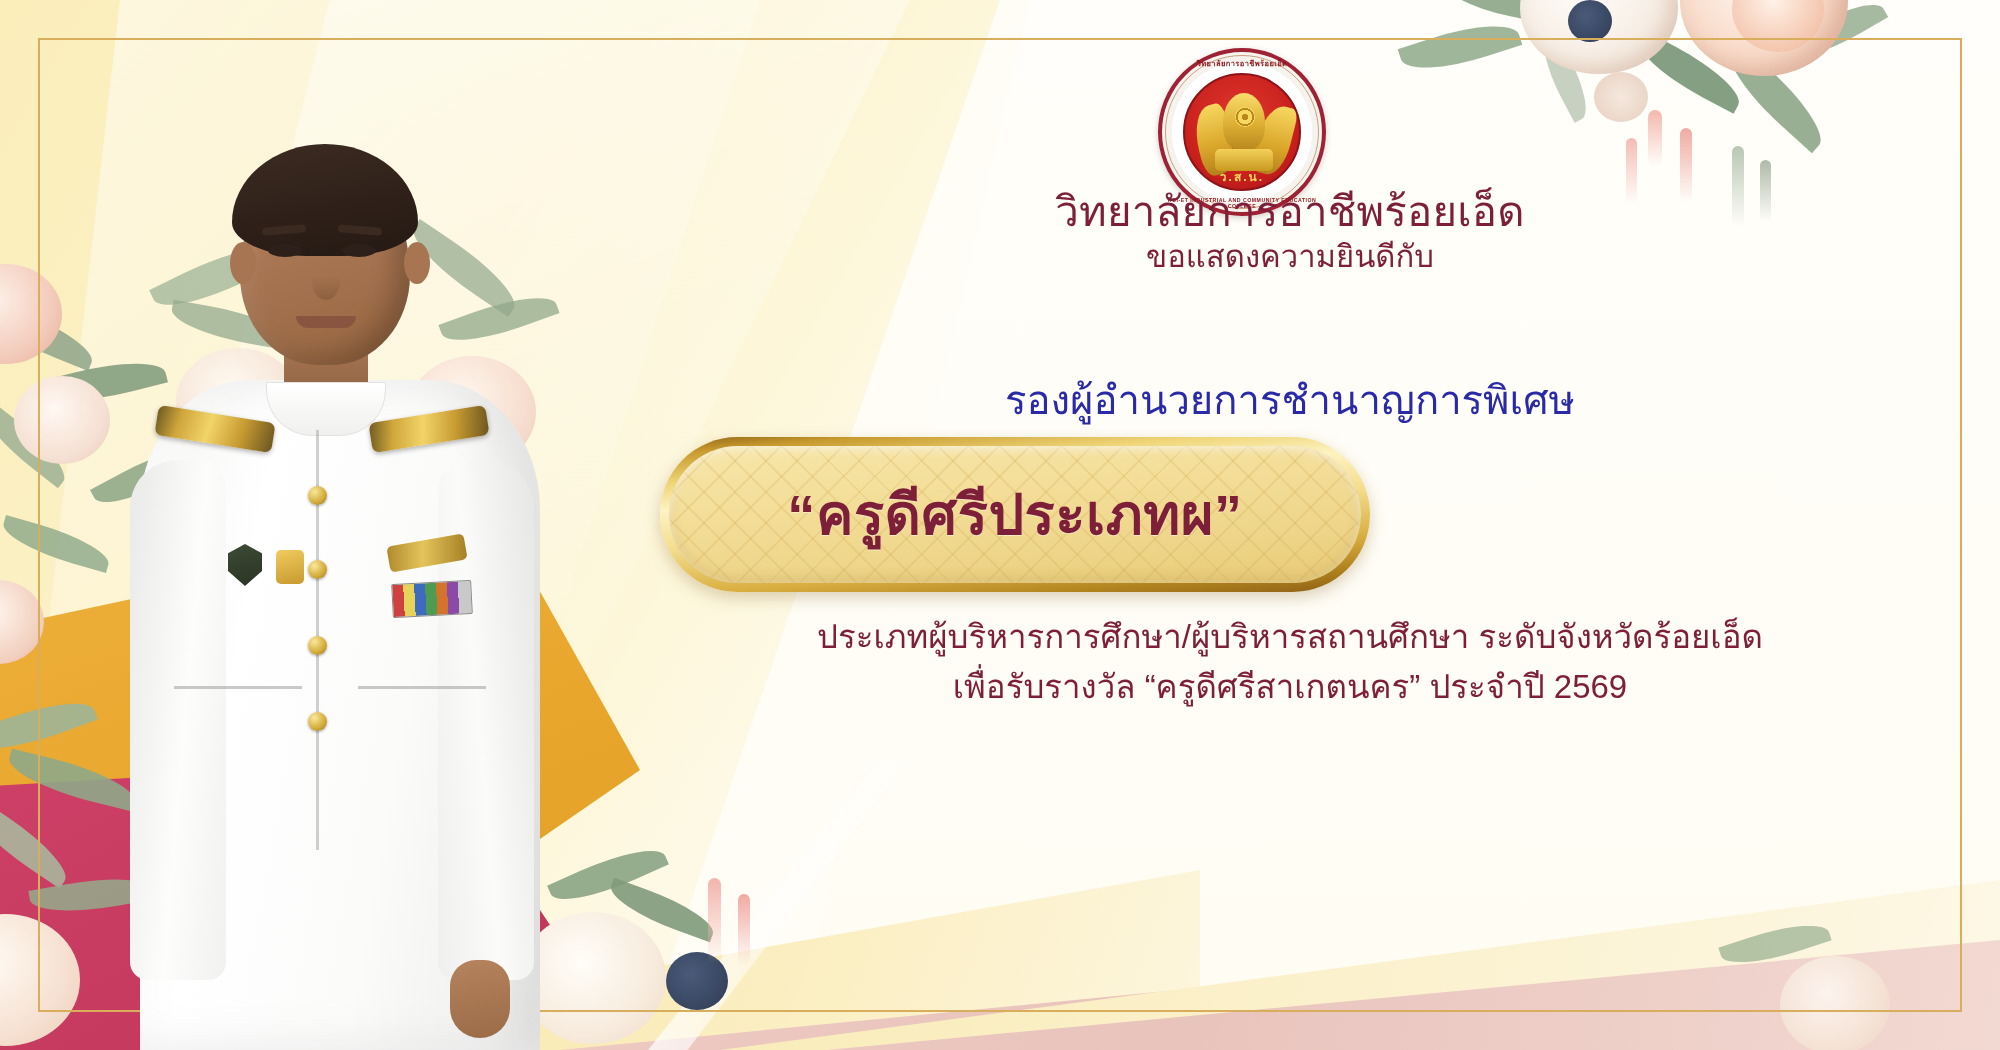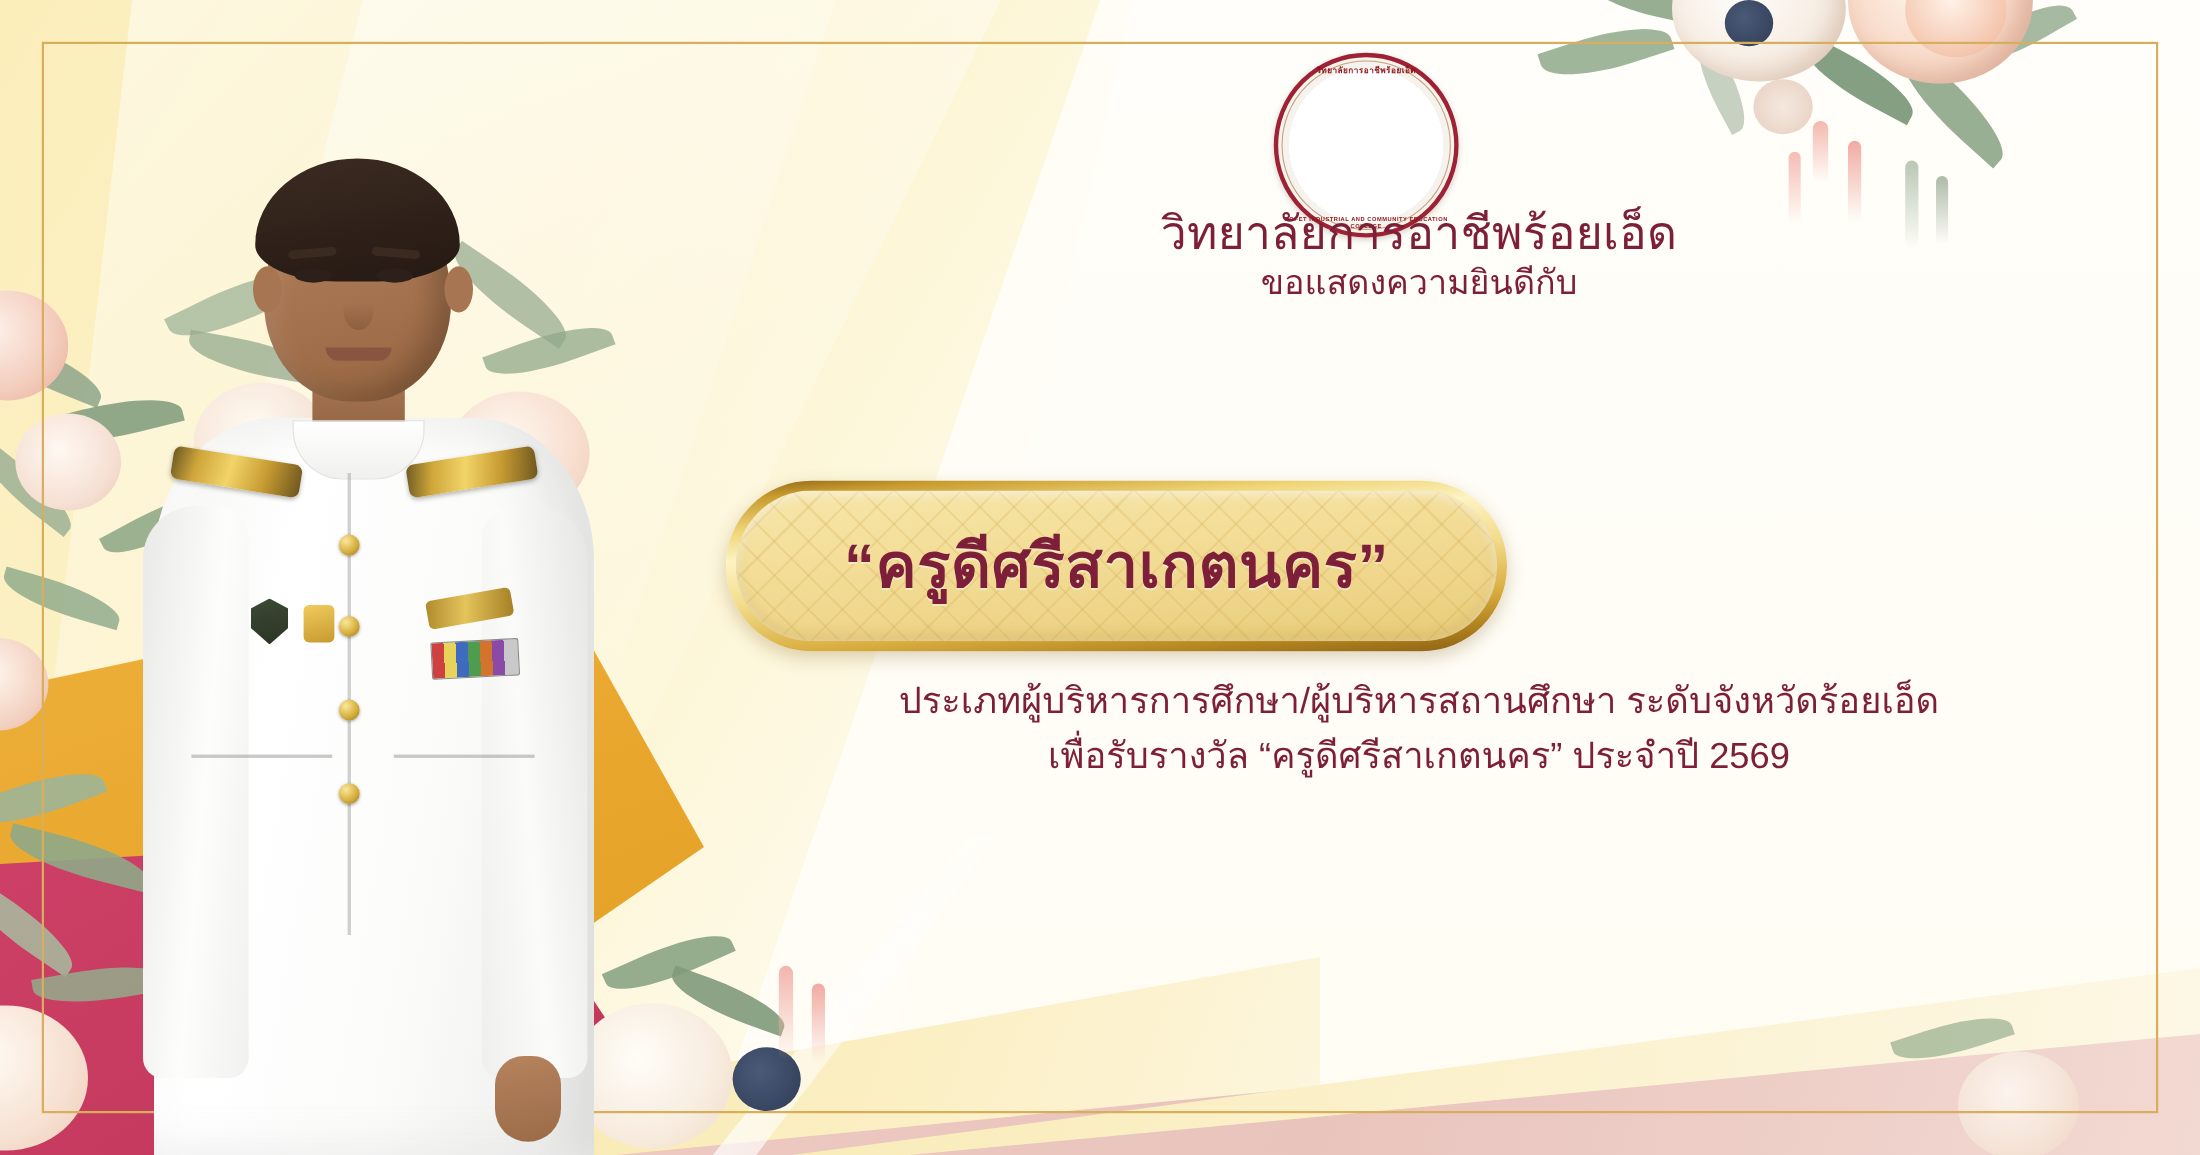--- a/index.html
+++ b/index.html
@@ -439,29 +439,38 @@
     <div class="p-pocket-l"></div>
     <div class="p-pocket-r"></div>
     <div class="p-hand"></div>
   </div>
 
   <div class="emblem">
     <div class="emb-outer"></div>
     <div class="emb-ring-text"></div>
     <div class="emb-toptext">วิทยาลัยการอาชีพร้อยเอ็ด</div>
     <div class="emb-bottext">ROI-ET INDUSTRIAL AND COMMUNITY EDUCATION COLLEGE</div>
+    <div class="emb-inner">
+      <div class="emb-flame-l"></div>
+      <div class="emb-flame-r"></div>
+      <div class="emb-center"></div>
+      <div class="emb-wheel"></div>
+      <div class="emb-base"></div>
+      <div class="emb-thai">ว.ส.น.</div>
+    </div>
   </div>
 
   <div class="content">
     <div class="line-college">วิทยาลัยการอาชีพร้อยเอ็ด</div>
     <div class="line-congrats">ขอแสดงความยินดีกับ</div>
+    <div class="line-position">รองผู้อำนวยการชำนาญการพิเศษ</div>
 
     <div class="plaque">
       <div class="plaque-inner">
-        <span class="plaque-text">“ครูดีศรีสาเกตนคร”</span>
+        <span class="plaque-text">“ครูดีศรีประเภทผ”</span>
       </div>
     </div>
 
     <div class="desc">
       <div>ประเภทผู้บริหารการศึกษา/ผู้บริหารสถานศึกษา ระดับจังหวัดร้อยเอ็ด</div>
       <div>เพื่อรับรางวัล “ครูดีศรีสาเกตนคร” ประจำปี 2569</div>
     </div>
   </div>
 
 </div>

